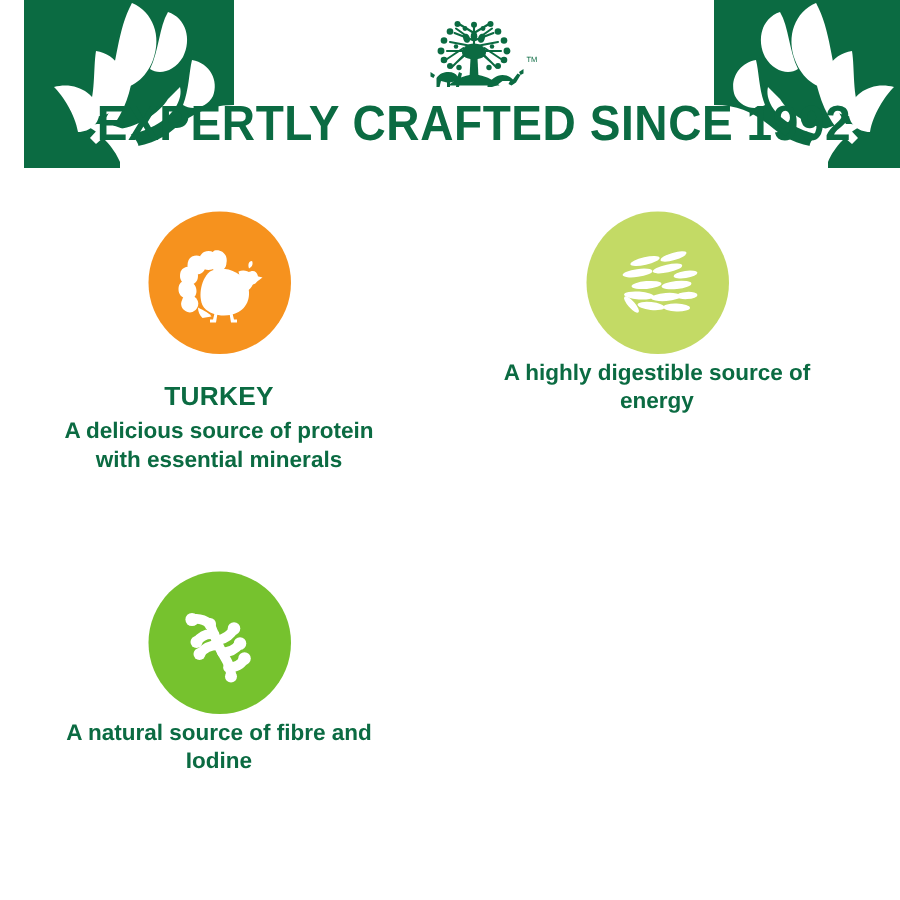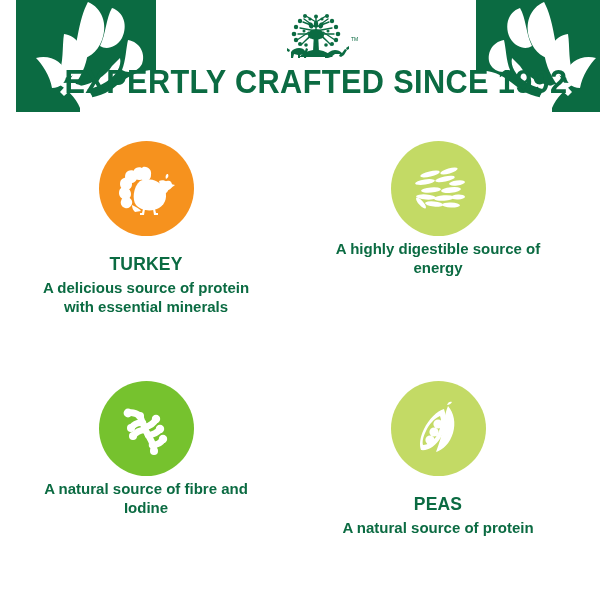--- a/index.html
+++ b/index.html
@@ -304,38 +304,15 @@
               <circle cx="49" cy="42" r="4.2"></circle>
               <circle cx="26" cy="19" r="4"></circle>
               <circle cx="40" cy="54" r="4"></circle>
             </g>
           </svg>
         </span>
       </div>
       <div class="card-desc">A natural source of fibre and Iodine</div>
     </div>
 
-    <div class="card">
-      <div class="icon-circle" style="background:#c3da65">
-        <span>
-          <svg viewBox="0 0 64 64" width="64" height="64" aria-hidden="true">
-            <g fill="#ffffff">
-
-              <path d="M42 9 C48 16 50 26 47 36 C44 46 37 53 30 55 C33 47 36 38 37 29 C38 21 40 14 42 9 Z"></path>
-
-              <path d="M41 8 C42 5 44 4 46 5 C45 7 43 8 41 8 Z"></path>
-
-              <path d="M38 12 C41 20 40 31 35 40 C30 49 22 54 15 53 C13 48 14 40 18 32 C23 22 31 14 38 12 Z
-                       M34 19 C29 21 23 27 20 34 C17 40 16 45 17 48 C22 48 28 44 31 38 C35 31 36 24 34 19 Z"></path>
-
-              <circle cx="24" cy="43" r="4.6"></circle>
-              <circle cx="28" cy="35" r="4.6"></circle>
-              <circle cx="32" cy="27" r="4.6"></circle>
-            </g>
-          </svg>
-        </span>
-      </div>
-      <div class="card-title">PEAS</div>
-      <div class="card-desc">A natural source of protein</div>
-    </div>
 
   </div>
 </div>
 
 </body></html>

